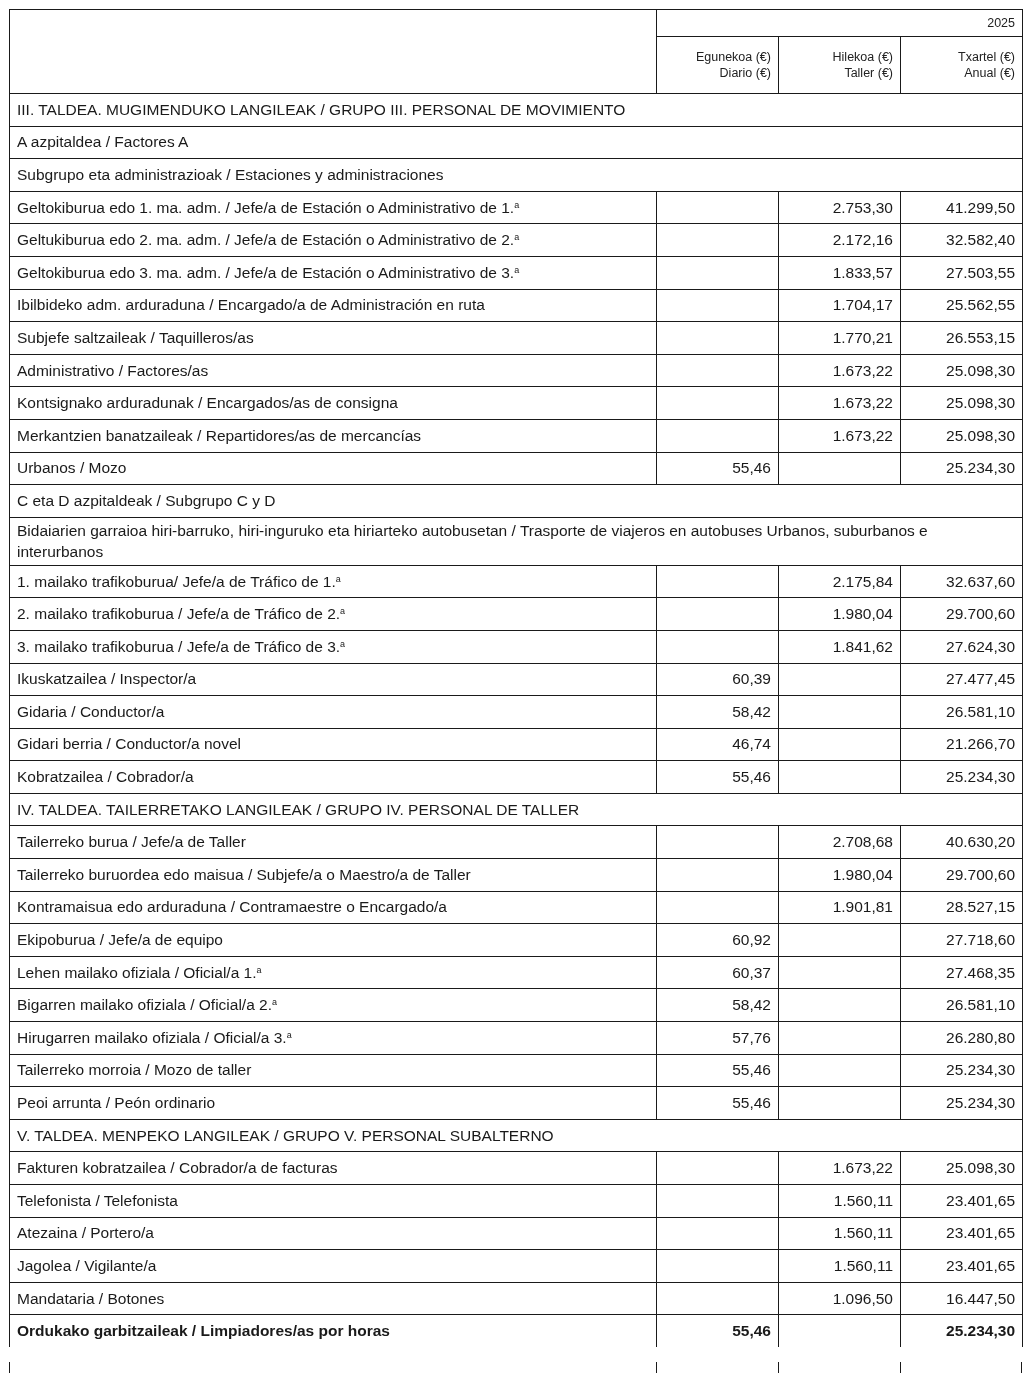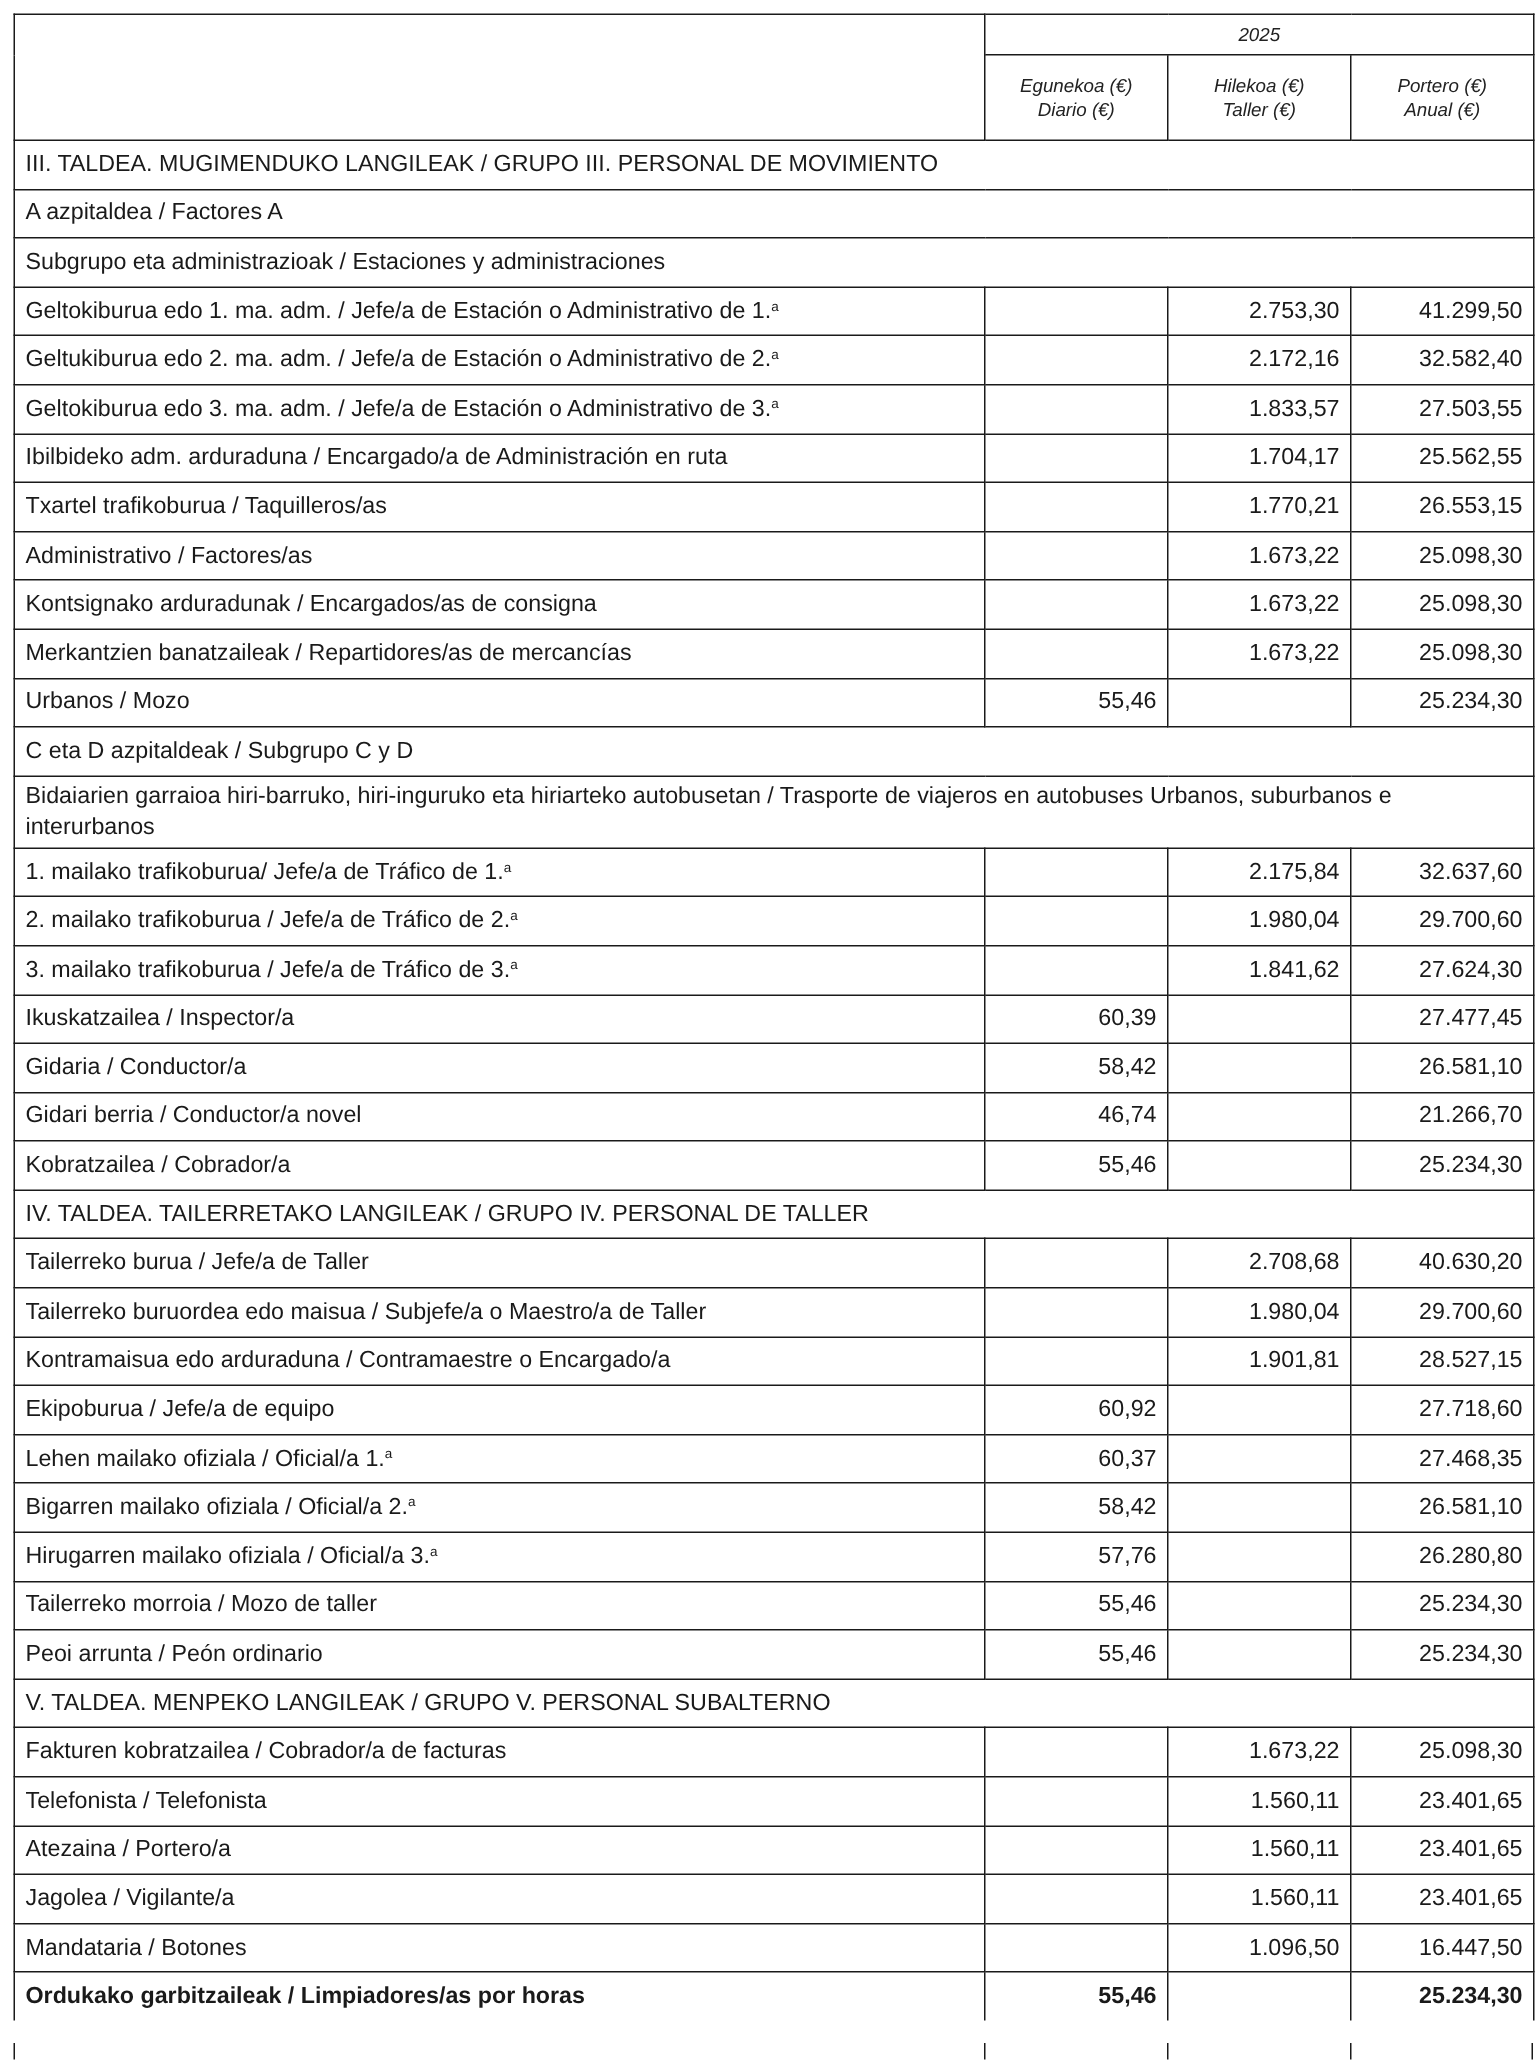--- a/index.html
+++ b/index.html
@@ -4,21 +4,21 @@
 <style>
   html, body { margin: 0; padding: 0; background: #ffffff; }
   body { width: 1026px; height: 1373px; overflow: hidden; position: relative;
          font-family: "Liberation Sans", sans-serif; color: #1a1a1a; }
   table.salary { position: absolute; left: 9px; top: 9px; width: 1013px;
          border-collapse: collapse; table-layout: fixed; font-size: 15.5px; }
   table.salary td { border: 1px solid #1a1a1a; padding: 0 7px; vertical-align: middle; }
   col.c0 { width: 647px; } col.c1 { width: 122px; } col.c2 { width: 122px; } col.c3 { width: 122px; }
   tr.h1 td { height: 26px; }
   tr.h2 td { height: 56px; }
-  .hdr { font-style: italic; font-size: 12.5px; text-align: center; line-height: 16px; color: #222; }
+  .hdr { font-size: 12.5px; text-align: right; line-height: 16px; color: #222; }
   tr.r td { height: 31.6px; }
   tr.r2 td { height: 47px; line-height: 21px; }
   td.num { text-align: right; }
   sup { font-size: 9px; vertical-align: 5px; }
   tr.last td { border-bottom: none; font-weight: bold; }
   .tail { position: absolute; top: 1362px; height: 11px; width: 1px; background: #1a1a1a; }
 </style>
 </head>
 <body>
 
@@ -37,21 +37,21 @@
     <tr class="h2">
       <td class="hdr">
         <div>Egunekoa (€)</div>
         <div>Diario (€)</div>
       </td>
       <td class="hdr">
         <div>Hilekoa (€)</div>
         <div>Taller (€)</div>
       </td>
       <td class="hdr">
-        <div>Portero (€)</div>
+        <div>Txartel (€)</div>
         <div>Anual (€)</div>
       </td>
     </tr>
   </thead>
   <tbody id="tbody">
       <tr class=" r">
         <td colspan="4">III. TALDEA. MUGIMENDUKO LANGILEAK / GRUPO III. PERSONAL DE MOVIMIENTO</td>
       </tr>
       <tr class=" r">
         <td colspan="4">A azpitaldea / Factores A</td>
@@ -77,21 +77,21 @@
         <td class="num">1.833,57</td>
         <td class="num">27.503,55</td>
       </tr>
       <tr class=" r">
         <td>Ibilbideko adm. arduraduna / Encargado/a de Administración en ruta</td>
         <td class="num"></td>
         <td class="num">1.704,17</td>
         <td class="num">25.562,55</td>
       </tr>
       <tr class=" r">
-        <td>Txartel trafikoburua / Taquilleros/as</td>
+        <td>Subjefe saltzaileak / Taquilleros/as</td>
         <td class="num"></td>
         <td class="num">1.770,21</td>
         <td class="num">26.553,15</td>
       </tr>
       <tr class=" r">
         <td>Administrativo / Factores/as</td>
         <td class="num"></td>
         <td class="num">1.673,22</td>
         <td class="num">25.098,30</td>
       </tr>

